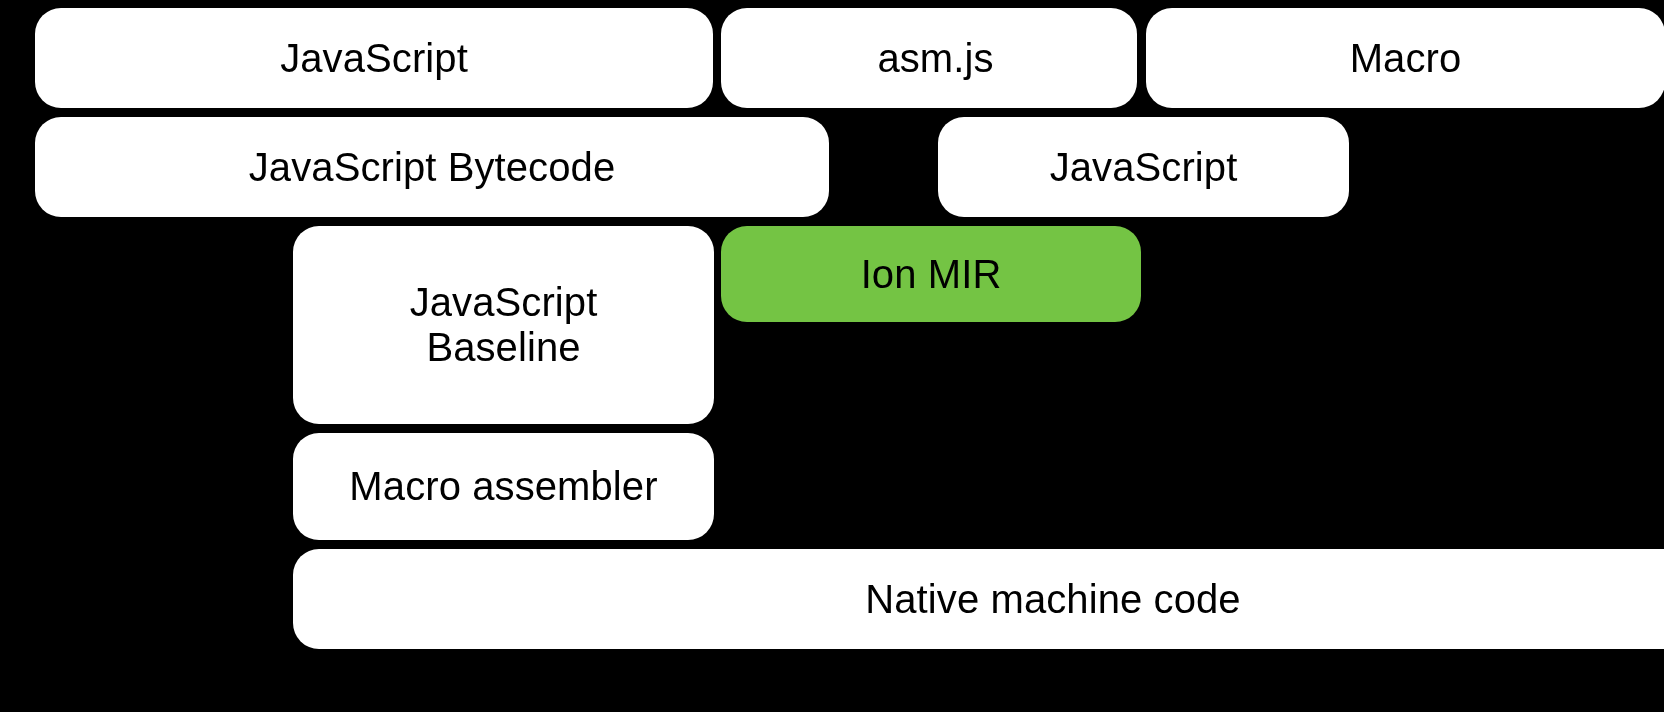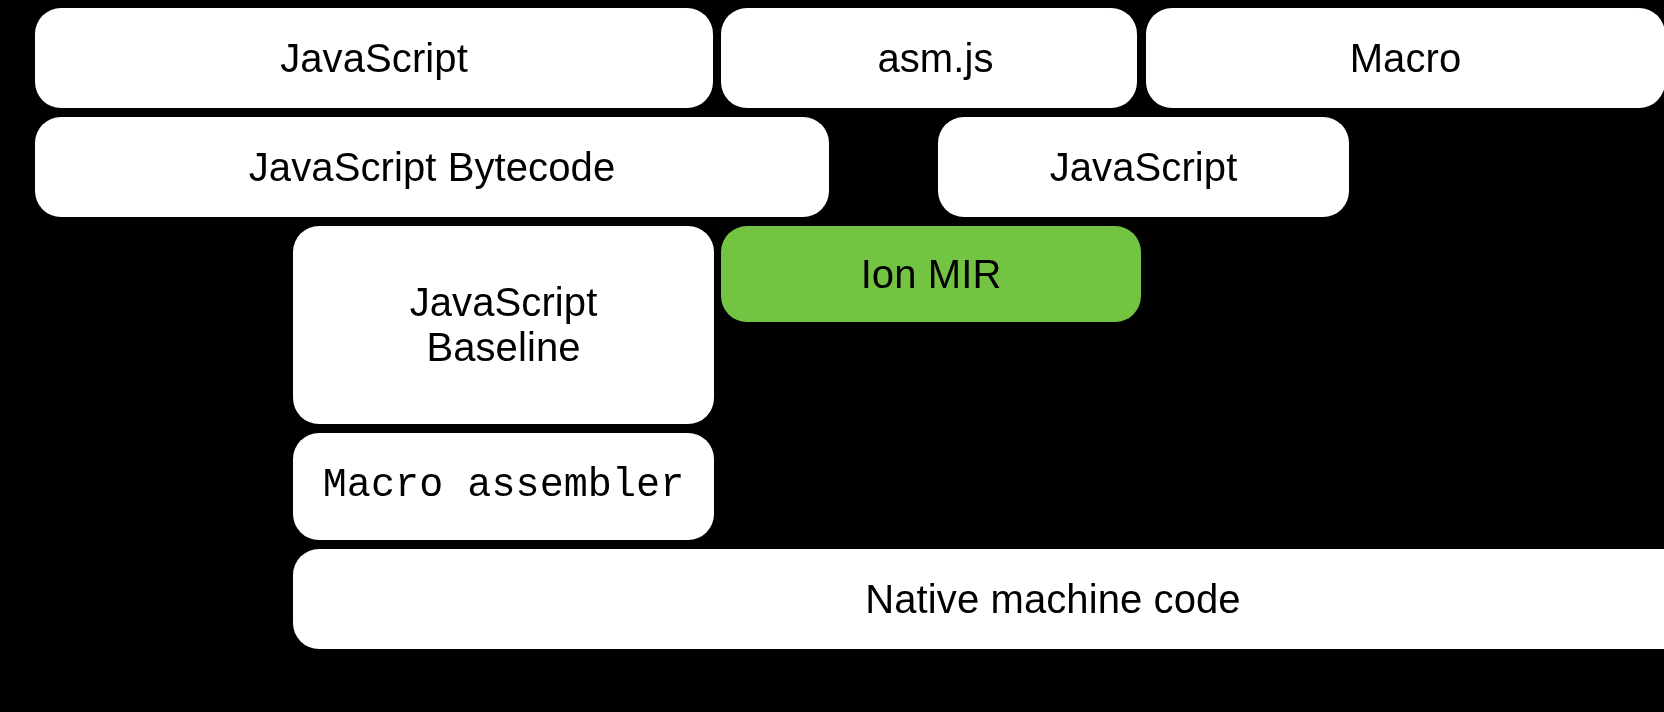--- a/index.html
+++ b/index.html
@@ -44,16 +44,16 @@
 <body>
 
 <div id="diagram" style="background: rgb(0, 0, 0);">
     <div class="box white" style="left: 19px; top: 8px; width: 678px; height: 100px; background: rgb(255, 255, 255);">JavaScript</div>
     <div class="box white" style="left: 705px; top: 8px; width: 416px; height: 100px; background: rgb(255, 255, 255); padding-left: 13px;">asm.js</div>
     <div class="box white" style="left: 1130px; top: 8px; width: 519px; height: 100px; background: rgb(255, 255, 255);">Macro</div>
     <div class="box white" style="left: 19px; top: 117px; width: 794px; height: 100px; background: rgb(255, 255, 255);">JavaScript Bytecode</div>
     <div class="box white" style="left: 922px; top: 117px; width: 411px; height: 100px; background: rgb(255, 255, 255);">JavaScript</div>
     <div class="box white" style="left: 277px; top: 226px; width: 421px; height: 198px; background: rgb(255, 255, 255);">JavaScript
 Baseline</div>
-    <div class="box white" style="left: 277px; top: 433px; width: 421px; height: 107px; background: rgb(255, 255, 255); font-family: Liberation Mono, monospace;">Macro assembler</div>
+    <div class="box white" style="left: 277px; top: 433px; width: 421px; height: 107px; background: rgb(255, 255, 255);">Macro assembler</div>
     <div class="box green" style="left: 705px; top: 226px; width: 420px; height: 96px; background: rgb(116, 196, 68);">Ion MIR</div>
     <div class="box white" style="left: 277px; top: 549px; width: 1520px; height: 100px; background: rgb(255, 255, 255);">Native machine code</div>
   </div>
 
 </body></html>

